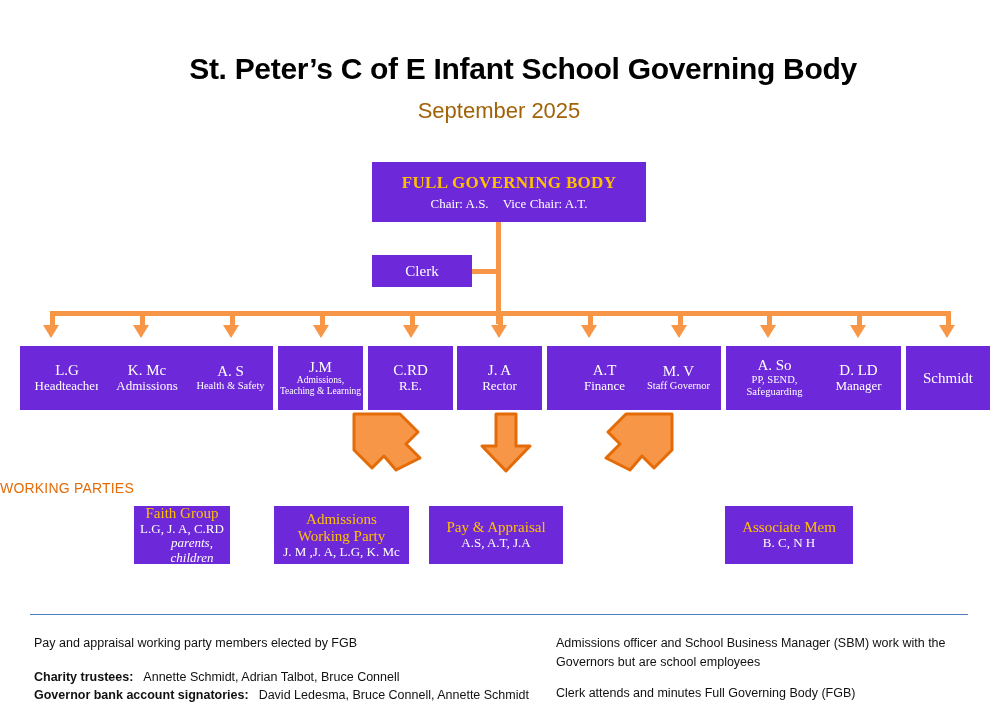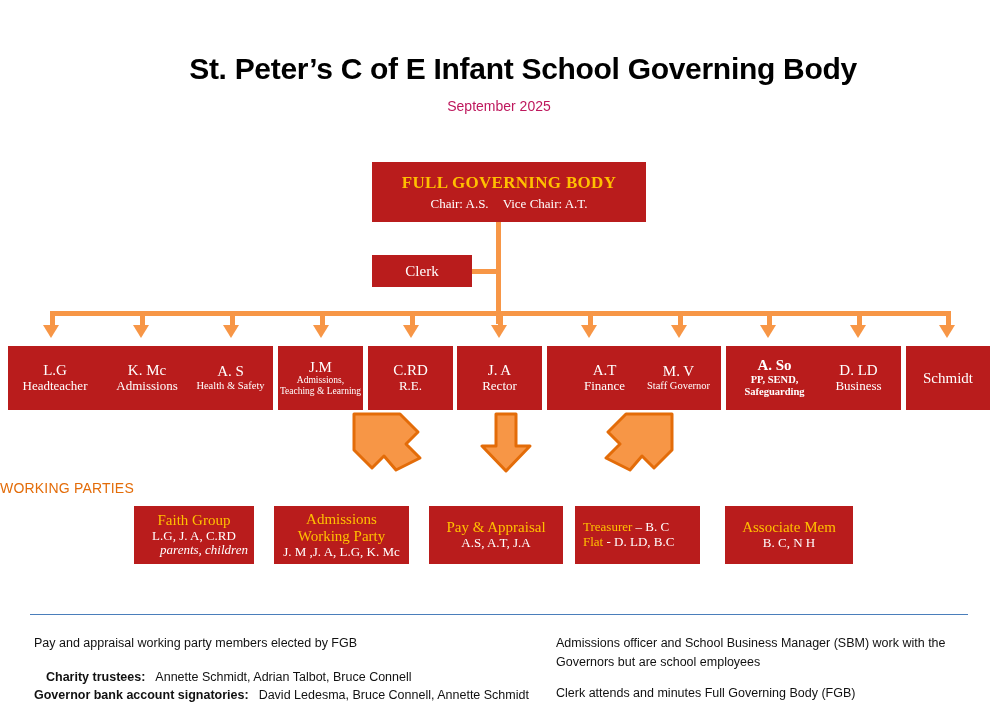--- a/index.html
+++ b/index.html
@@ -20,28 +20,28 @@
     font-family:"Liberation Sans", sans-serif;
     font-weight:bold;
     font-size:30px;
     letter-spacing:-0.3px;
     color:#000;
     padding-left:24px;
   }
   .subtitle {
     position:absolute; left:0; top:98px; width:998px;
     text-align:center;
-    font-size:14px;
-    color:#be185d;
+    font-size:22px;
+    color:#a16207;
   }
 
   
   .box {
     position:absolute;
-    background:#b91c1c;
+    background:#6d28d9;
     color:#ffffff;
     font-family:"Liberation Serif", serif;
     box-sizing:border-box;
     display:flex;
     flex-direction:column;
     align-items:center;
     justify-content:center;
     text-align:center;
     line-height:1.12;
     overflow:visible;
@@ -96,21 +96,21 @@
 
   
   .rule {
     position:absolute;
     left:30px; top:614px; width:938px; height:1px;
     background:#4a7ebb;
   }
   .foot { position:absolute; font-size:12.5px; color:#111; line-height:1.5; }
   .foot b { font-weight:bold; }
   #foot-l1 { left:34px; top:634px; }
-  #foot-l2 { left:34px; top:668px;margin-left:12px; }
+  #foot-l2 { left:34px; top:668px; }
   #foot-l3 { left:34px; top:686px; }
   #foot-r1 { left:556px; top:634px; width:400px; }
   #foot-r2 { left:556px; top:684px; }
   .ind { display:inline-block; width:10px; }
 </style>
 </head>
 <body>
 
 <div class="canvas">
 
@@ -149,21 +149,21 @@
   <div class="arrow-down" style="left:581px; top:325px;"></div>
   <div class="orange vline" style="left:678px; top:311px; height:16px;"></div>
   <div class="arrow-down" style="left:671px; top:325px;"></div>
   <div class="orange vline" style="left:767px; top:311px; height:16px;"></div>
   <div class="arrow-down" style="left:760px; top:325px;"></div>
   <div class="orange vline" style="left:857px; top:311px; height:16px;"></div>
   <div class="arrow-down" style="left:850px; top:325px;"></div>
   <div class="orange vline" style="left:946px; top:311px; height:16px;"></div>
   <div class="arrow-down" style="left:939px; top:325px;"></div>
 
-  <div class="box gov" style="left:8px;  width:94px;">
+  <div class="box gov" style="left:20px;  width:94px;">
     <div class="n">L.G</div>
     <div class="r">Headteacher</div>
   </div>
   <div class="box gov" style="left:98px; width:98px;align-items:center;">
     <div class="n">K. Mc</div>
     <div class="r">Admissions</div>
   </div>
   <div class="box gov" style="left:188px; width:85px;">
     <div class="n">A. S</div>
     <div class="r xs">Health &amp; Safety</div>
@@ -182,72 +182,64 @@
     <div class="r">R.E.</div>
   </div>
   <div class="box gov" style="left:547px; width:91px;padding-left:24px;">
     <div class="n">A.T</div>
     <div class="r">Finance</div>
   </div>
   <div class="box gov" style="left:636px; width:85px;">
     <div class="n">M. V</div>
     <div class="r xs">Staff Governor</div>
   </div>
-  <div class="box gov" style="left:726px; width:97px;font-weight:bold;">
+  <div class="box gov" style="left:726px; width:97px;">
     <div class="n">A. So</div>
     <div class="r xs"><span style="white-space:pre-line">PP, SEND,
 Safeguarding</span></div>
   </div>
   <div class="box gov" style="left:816px; width:85px;">
     <div class="n">D. LD</div>
-    <div class="r">Business</div>
+    <div class="r">Manager</div>
   </div>
   <div class="box gov single" style="left:906px; width:84px;">
     <div class="n">Schmidt</div>
   </div>
 
   <svg style="position:absolute; left:352px; top:412px;" width="72" height="62" viewBox="0 0 72 62">
     <polygon points="50,2 68,20 56,32 70,46 46,58 34,44 22,56 4,38 4,2" transform="translate(-2,0)" fill="#f79646" stroke="#e36c09" stroke-width="3" stroke-linejoin="round"></polygon>
   </svg>
 
   <svg style="position:absolute; left:478px; top:412px;" width="56" height="62" viewBox="0 0 56 62">
     <polygon points="18,2 38,2 38,34 52,34 28,59 4,34 18,34" fill="#f79646" stroke="#e36c09" stroke-width="3" stroke-linejoin="round"></polygon>
   </svg>
 
   <svg style="position:absolute; left:604px; top:412px;" width="72" height="62" viewBox="0 0 72 62">
     <polygon points="22,2 4,20 16,32 2,46 26,58 38,44 50,56 68,38 68,2" fill="#f79646" stroke="#e36c09" stroke-width="3" stroke-linejoin="round"></polygon>
   </svg>
 
   <div class="wp-label">WORKING PARTIES</div>
 
-  <div class="box wp" style="left:134px; width:120px;">
+  <div class="box wp" style="left:134px; width:96px;">
     <div class="t">Faith Group</div>
     <div class="m">L.G, J. A, C.RD</div>
     <div class="i">parents, children</div>
   </div>
 
   <div class="box wp" style="left:274px; width:135px;">
     <div class="t" style="white-space:pre-line">Admissions
 Working Party</div>
     <div class="m">J. M ,J. A, L.G, K. Mc</div>
   </div>
 
   <div class="box wp" style="left:429px; width:134px;">
     <div class="t">Pay &amp; Appraisal</div>
     <div class="m">A.S, A.T, J.A</div>
   </div>
 
-  <div class="box wp" style="left:575px; width:125px; align-items:flex-start; padding-left:8px;">
-    <div class="m">
-      <span class="gold">Treasurer</span><span> – B. C</span>
-    </div>
-    <div class="m">
-      <span class="gold">Flat</span><span> - D. LD,  B.C</span>
-    </div>
-  </div>
 
   <div class="box wp" style="left:725px; width:128px;">
     <div class="t">Associate Mem</div>
     <div class="m">B. C,  N H</div>
   </div>
 
   <div class="rule"></div>
 
   <div class="foot" id="foot-l1">Pay and appraisal working party members elected by FGB</div>
   <div class="foot" id="foot-l2">

